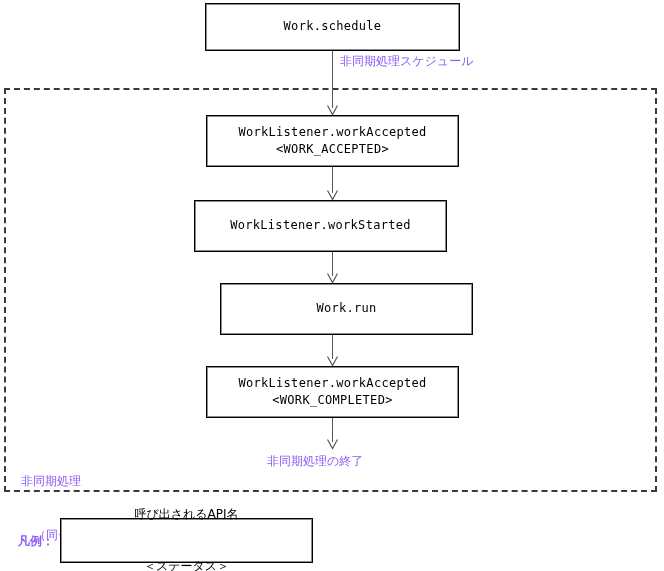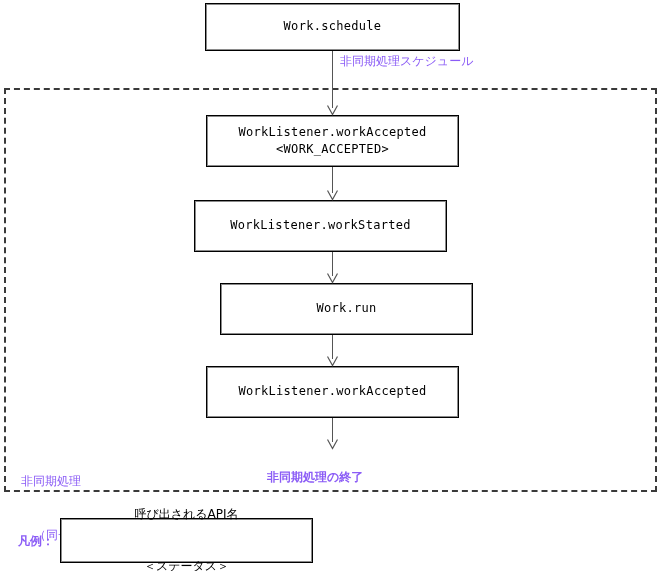--- a/index.html
+++ b/index.html
@@ -83,21 +83,21 @@
   
   .floating-label {
     position: absolute;
     font-family: "DejaVu Sans", "Liberation Sans", sans-serif;
     font-size: 12px;
     color: #8b5cf6;
     white-space: pre;
     line-height: 1.5;
   }
   #label-schedule-edge { left: 340px; top: 52px; }
-  #label-async-end     { left: 267px; top: 468px; font-weight: bold; }
+  #label-async-end     { left: 267px; top: 452px; }
   #label-region-note   { left: 21px;  top: 436px; }
   #label-legend-title  { left: 18px;  top: 532px; font-weight: bold; }
 </style>
 </head>
 <body>
 
 <div id="diagram-canvas">
 
   <div class="async-region"></div>
 
@@ -113,20 +113,21 @@
   <div class="node-box" id="node-started">
     <span class="node-line">WorkListener.workStarted</span>
   </div>
 
   <div class="node-box" id="node-run">
     <span class="node-line">Work.run</span>
   </div>
 
   <div class="node-box" id="node-completed">
     <span class="node-line">WorkListener.workAccepted</span>
+    <span class="node-line">&lt;WORK_COMPLETED&gt;</span>
   </div>
 
   <div class="conn" style="left:332px; top:51px; height:57px;"></div>
   <div class="arrow-head" style="left:327px; top:105px;">
     <svg width="11" height="11" viewBox="0 0 11 11">
       <path d="M0.5 0.5 L5.5 9.5 L10.5 0.5" fill="none" stroke="#555555" stroke-width="1.2"></path>
     </svg>
   </div>
 
   <div class="conn" style="left:332px; top:167px; height:26px;"></div>

